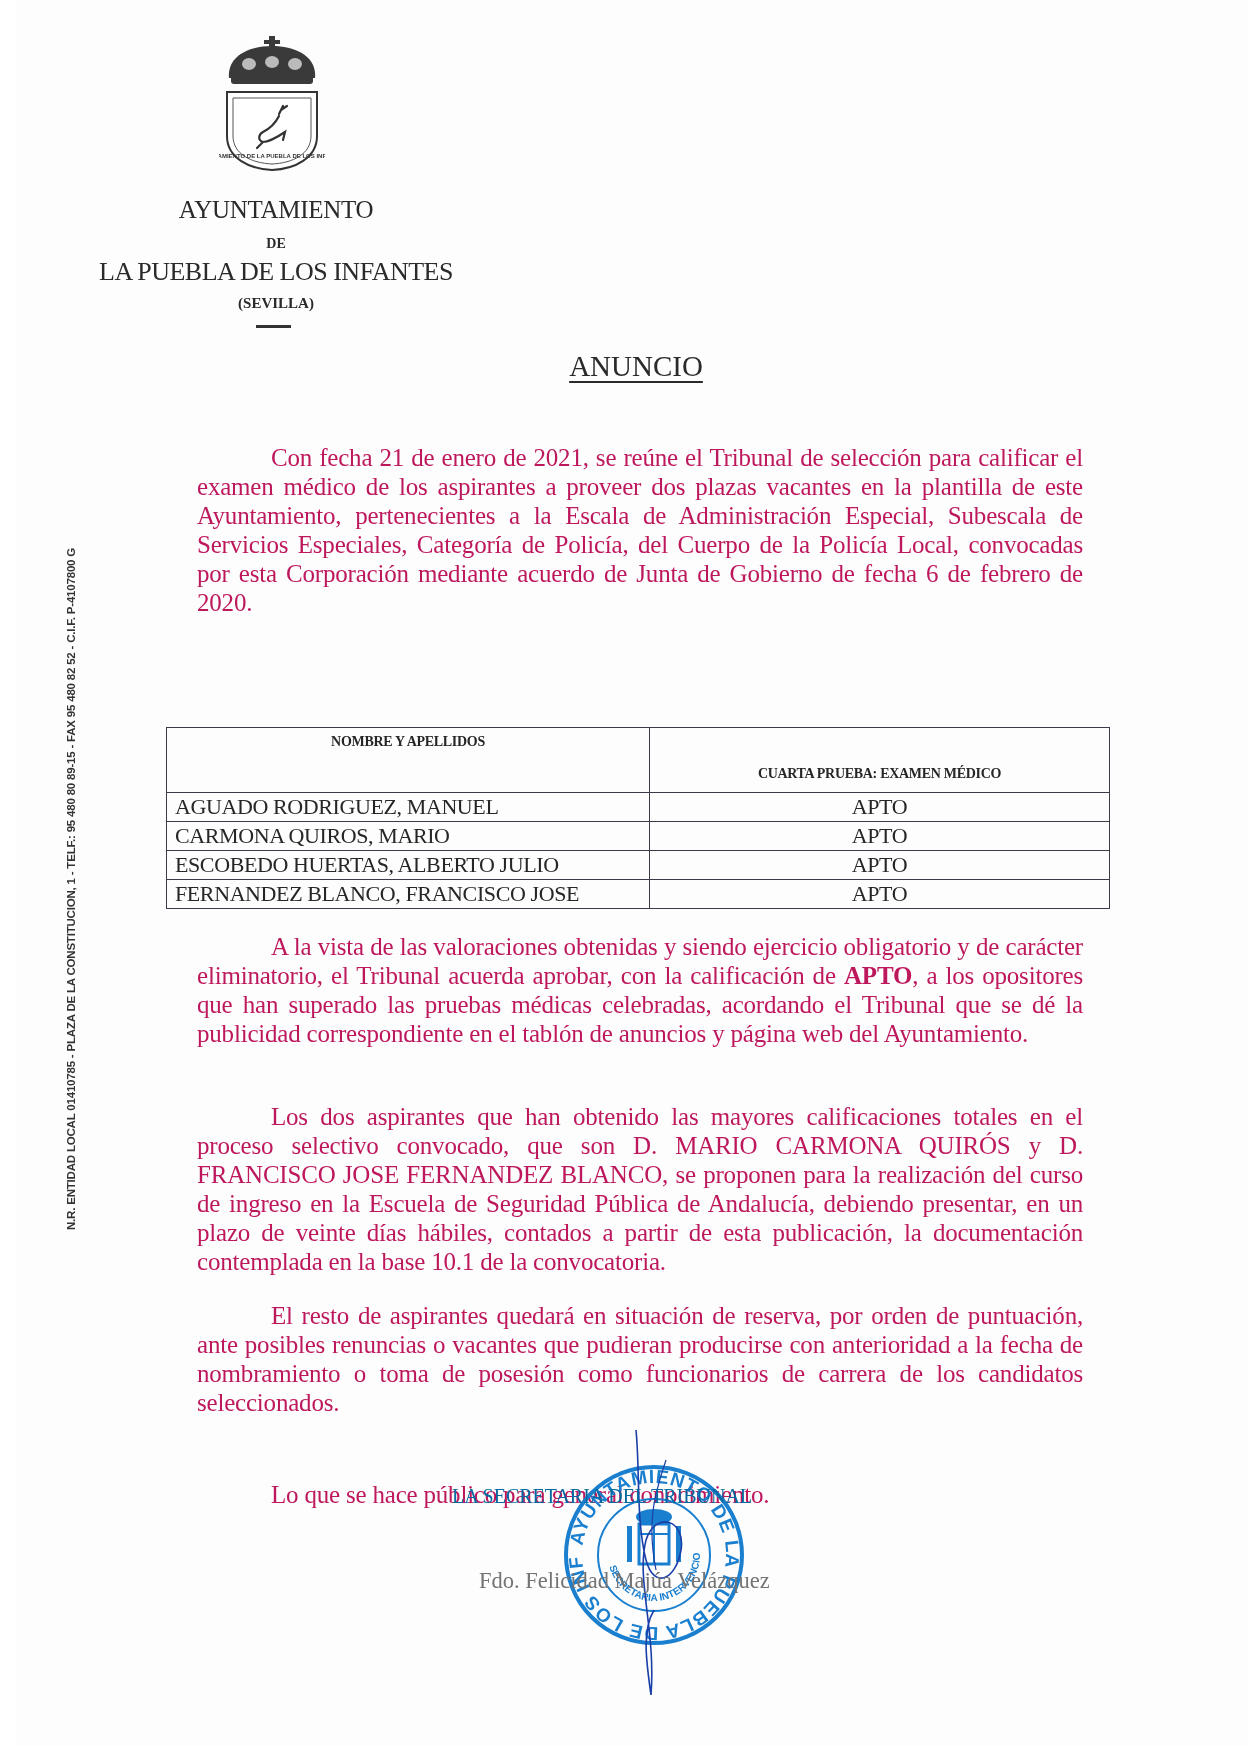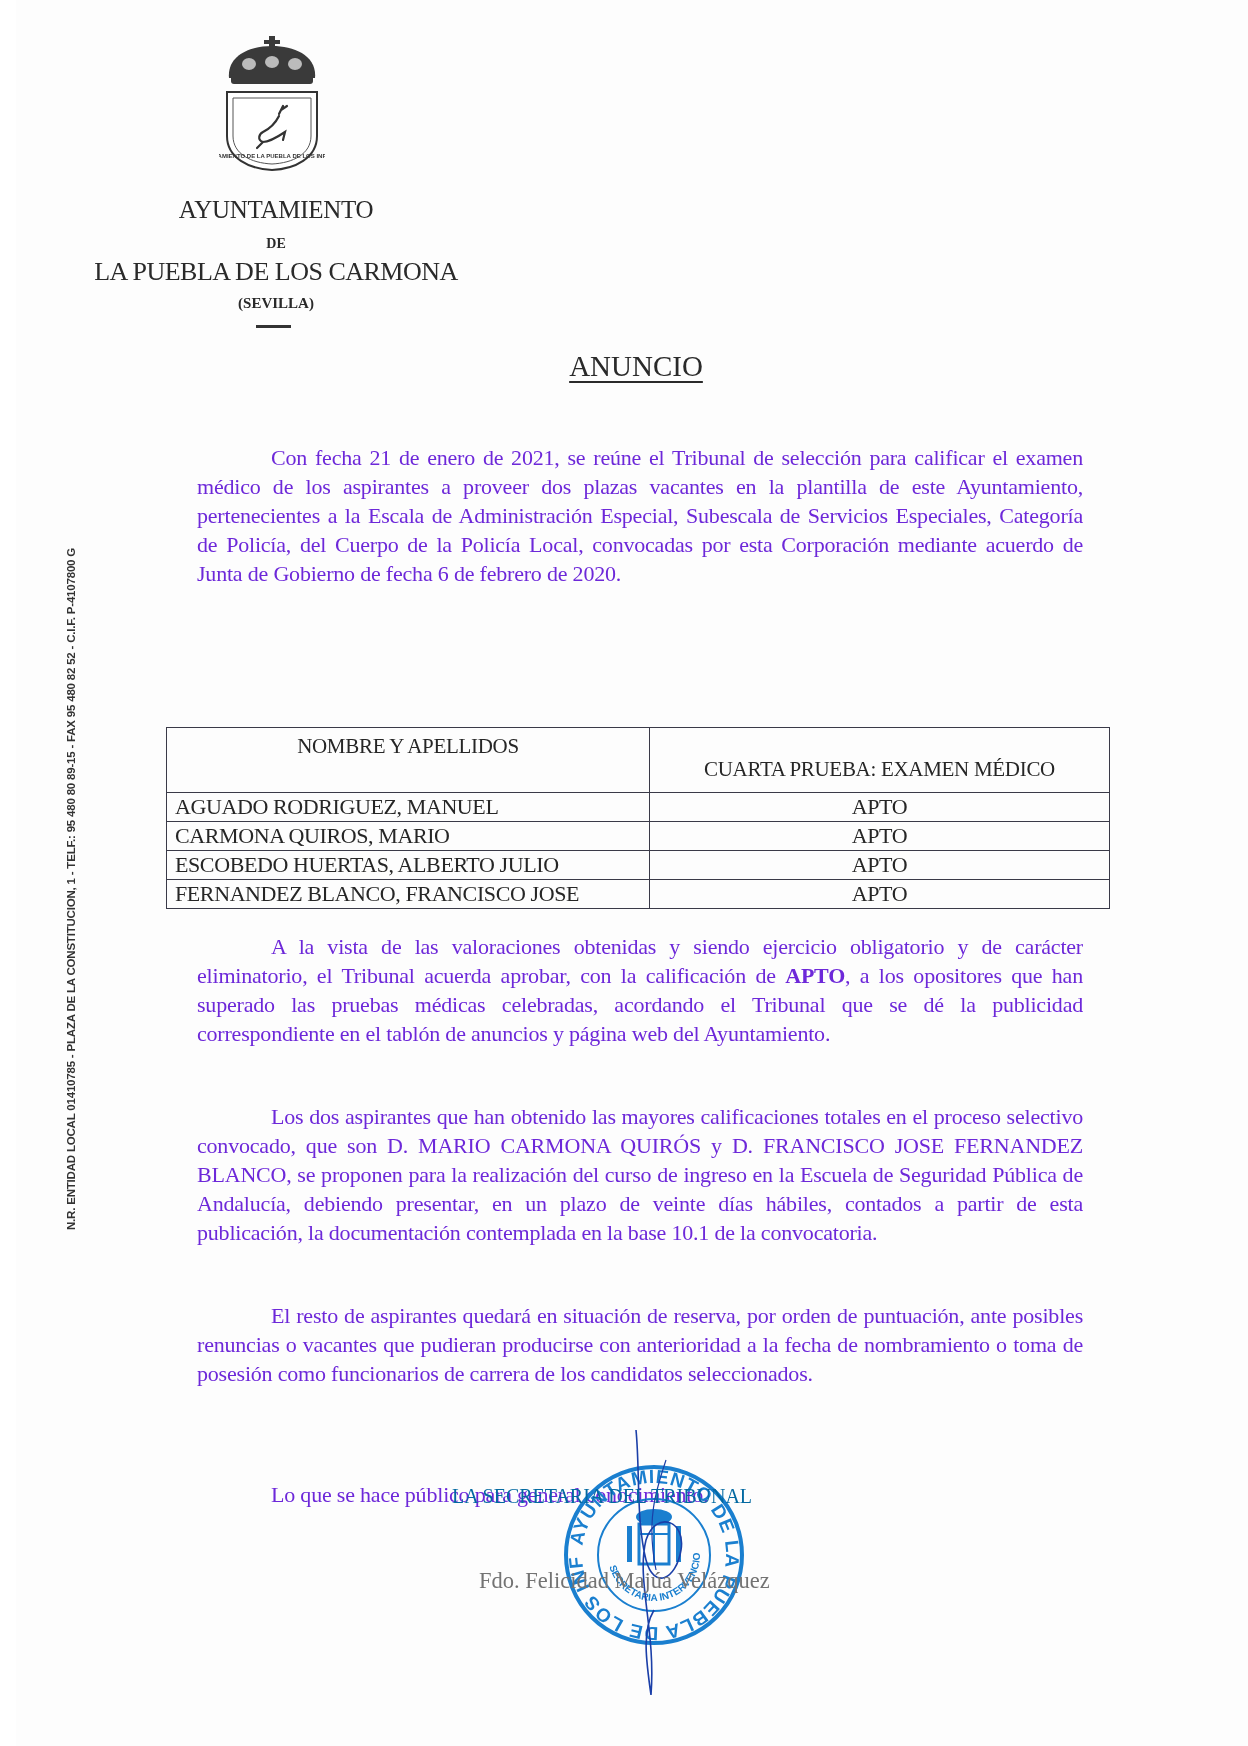--- a/index.html
+++ b/index.html
@@ -17,35 +17,35 @@
 
     
     .side { position: absolute; left: 49px; top: 1230px; transform-origin: 0 0; transform: rotate(-90deg);
             font-family: "Liberation Sans", "DejaVu Sans", sans-serif; font-size: 11.5px; font-weight: bold; color: #333;
             white-space: nowrap; letter-spacing: -0.2px; width: 780px; }
 
     
     .title { position: absolute; left: 520px; top: 350px; width: 200px; text-align: center; font-size: 29px; font-weight: normal; text-decoration: underline; text-underline-offset: 5px; text-decoration-thickness: 2px; color: #2a2a2a; }
 
     
-    .para { position: absolute; left: 181px; width: 886px; font-size: 22px; line-height: 29px; text-align: justify; color: #6d28d9; letter-spacing: -0.2px; }
+    .para { position: absolute; left: 181px; width: 886px; font-size: 25px; line-height: 29px; text-align: justify; color: #be185d; letter-spacing: -0.2px; }
     .para .indent { display: inline-block; width: 74px; }
     .p1 { top: 443px; }
     .p2 { top: 611px; }
     .p3 { top: 932px; }
     .p4 { top: 1102px; }
     .p5 { top: 1301px; }
     .p6 { top: 1480px; left: 255px; width: 600px; text-align: left; }
     .sig-title { position: absolute; left: 436px; top: 1485px; font-size: 20px; color: #0369a1; }
     .sig-name { position: absolute; left: 463px; top: 1568px; font-size: 22.5px; color: #737373; }
 
     
     table.results { position: absolute; left: 150px; top: 727px; width: 944px; border-collapse: collapse; font-size: 22px; color: #262626; }
     table.results th, table.results td { border: 1.5px solid #3a3a48; padding: 0 8px; }
-    table.results th { font-weight: normal; height: 54px; font-size: 21px; letter-spacing: -0.3px; }
+    table.results th { font-weight: bold; height: 54px; font-size: 14px; letter-spacing: -0.3px; }
     table.results th.c1 { width: 466px; vertical-align: top; padding-top: 6px; text-align: center; }
     table.results th.c2 { vertical-align: bottom; padding-bottom: 10px; text-align: center; }
     table.results td { height: 28px; line-height: 28px; letter-spacing: -0.4px; }
     table.results td.res { text-align: center; }
 
     
     .stamp { position: absolute; left: 545px; top: 1462px; width: 186px; height: 186px; }
     .sigline { position: absolute; left: 590px; top: 1430px; width: 120px; height: 270px; }
   </style>
 </head>
@@ -65,21 +65,21 @@
 
     <path d="M8 56 L98 56 L98 100 C98 122 76 133 53 134 C30 133 8 122 8 100 Z" fill="#fff" stroke="#333" stroke-width="2"></path>
     <path d="M14 62 L92 62 L92 100 C92 118 74 127 53 128 C32 127 14 118 14 100 Z" fill="none" stroke="#555" stroke-width="1"></path>
 
     <path d="M60 78 L64 70 M62 74 L68 70 M60 80 C56 88 52 92 44 96 C40 98 38 104 44 106 C50 106 60 100 66 96 L64 104 M44 106 L38 112" fill="none" stroke="#333" stroke-width="2.2" stroke-linecap="round"></path>
     <text x="53" y="122" font-size="6" text-anchor="middle" fill="#333" font-family="Liberation Sans, sans-serif" font-weight="bold">AYUNTAMIENTO DE LA PUEBLA DE LOS INFANTES</text>
   </svg>
 
   <div class="lh lh-ayto">AYUNTAMIENTO</div>
   <div class="lh lh-de">DE</div>
-  <div class="lh lh-town">LA PUEBLA DE LOS CARMONA</div>
+  <div class="lh lh-town">LA PUEBLA DE LOS INFANTES</div>
   <div class="lh lh-prov">(SEVILLA)</div>
   <div class="lh-rule"></div>
 
   <div class="side">N.R. ENTIDAD LOCAL 01410785 - PLAZA DE LA CONSTITUCION, 1 - TELF.: 95 480 80 89-15 - FAX 95 480 82 52 - C.I.F. P-4107800 G</div>
 
   <div class="title">ANUNCIO</div>
 
   <div class="para p1"><span class="indent"></span><span>Con fecha 21 de enero de 2021, se reúne el Tribunal de selección para calificar el examen médico de los aspirantes a proveer dos plazas vacantes en la plantilla de este Ayuntamiento, pertenecientes a la Escala de Administración Especial, Subescala de Servicios Especiales, Categoría de Policía, del Cuerpo de la Policía Local, convocadas por esta Corporación mediante acuerdo de Junta de Gobierno de fecha 6 de febrero de 2020.</span></div>
 
 

